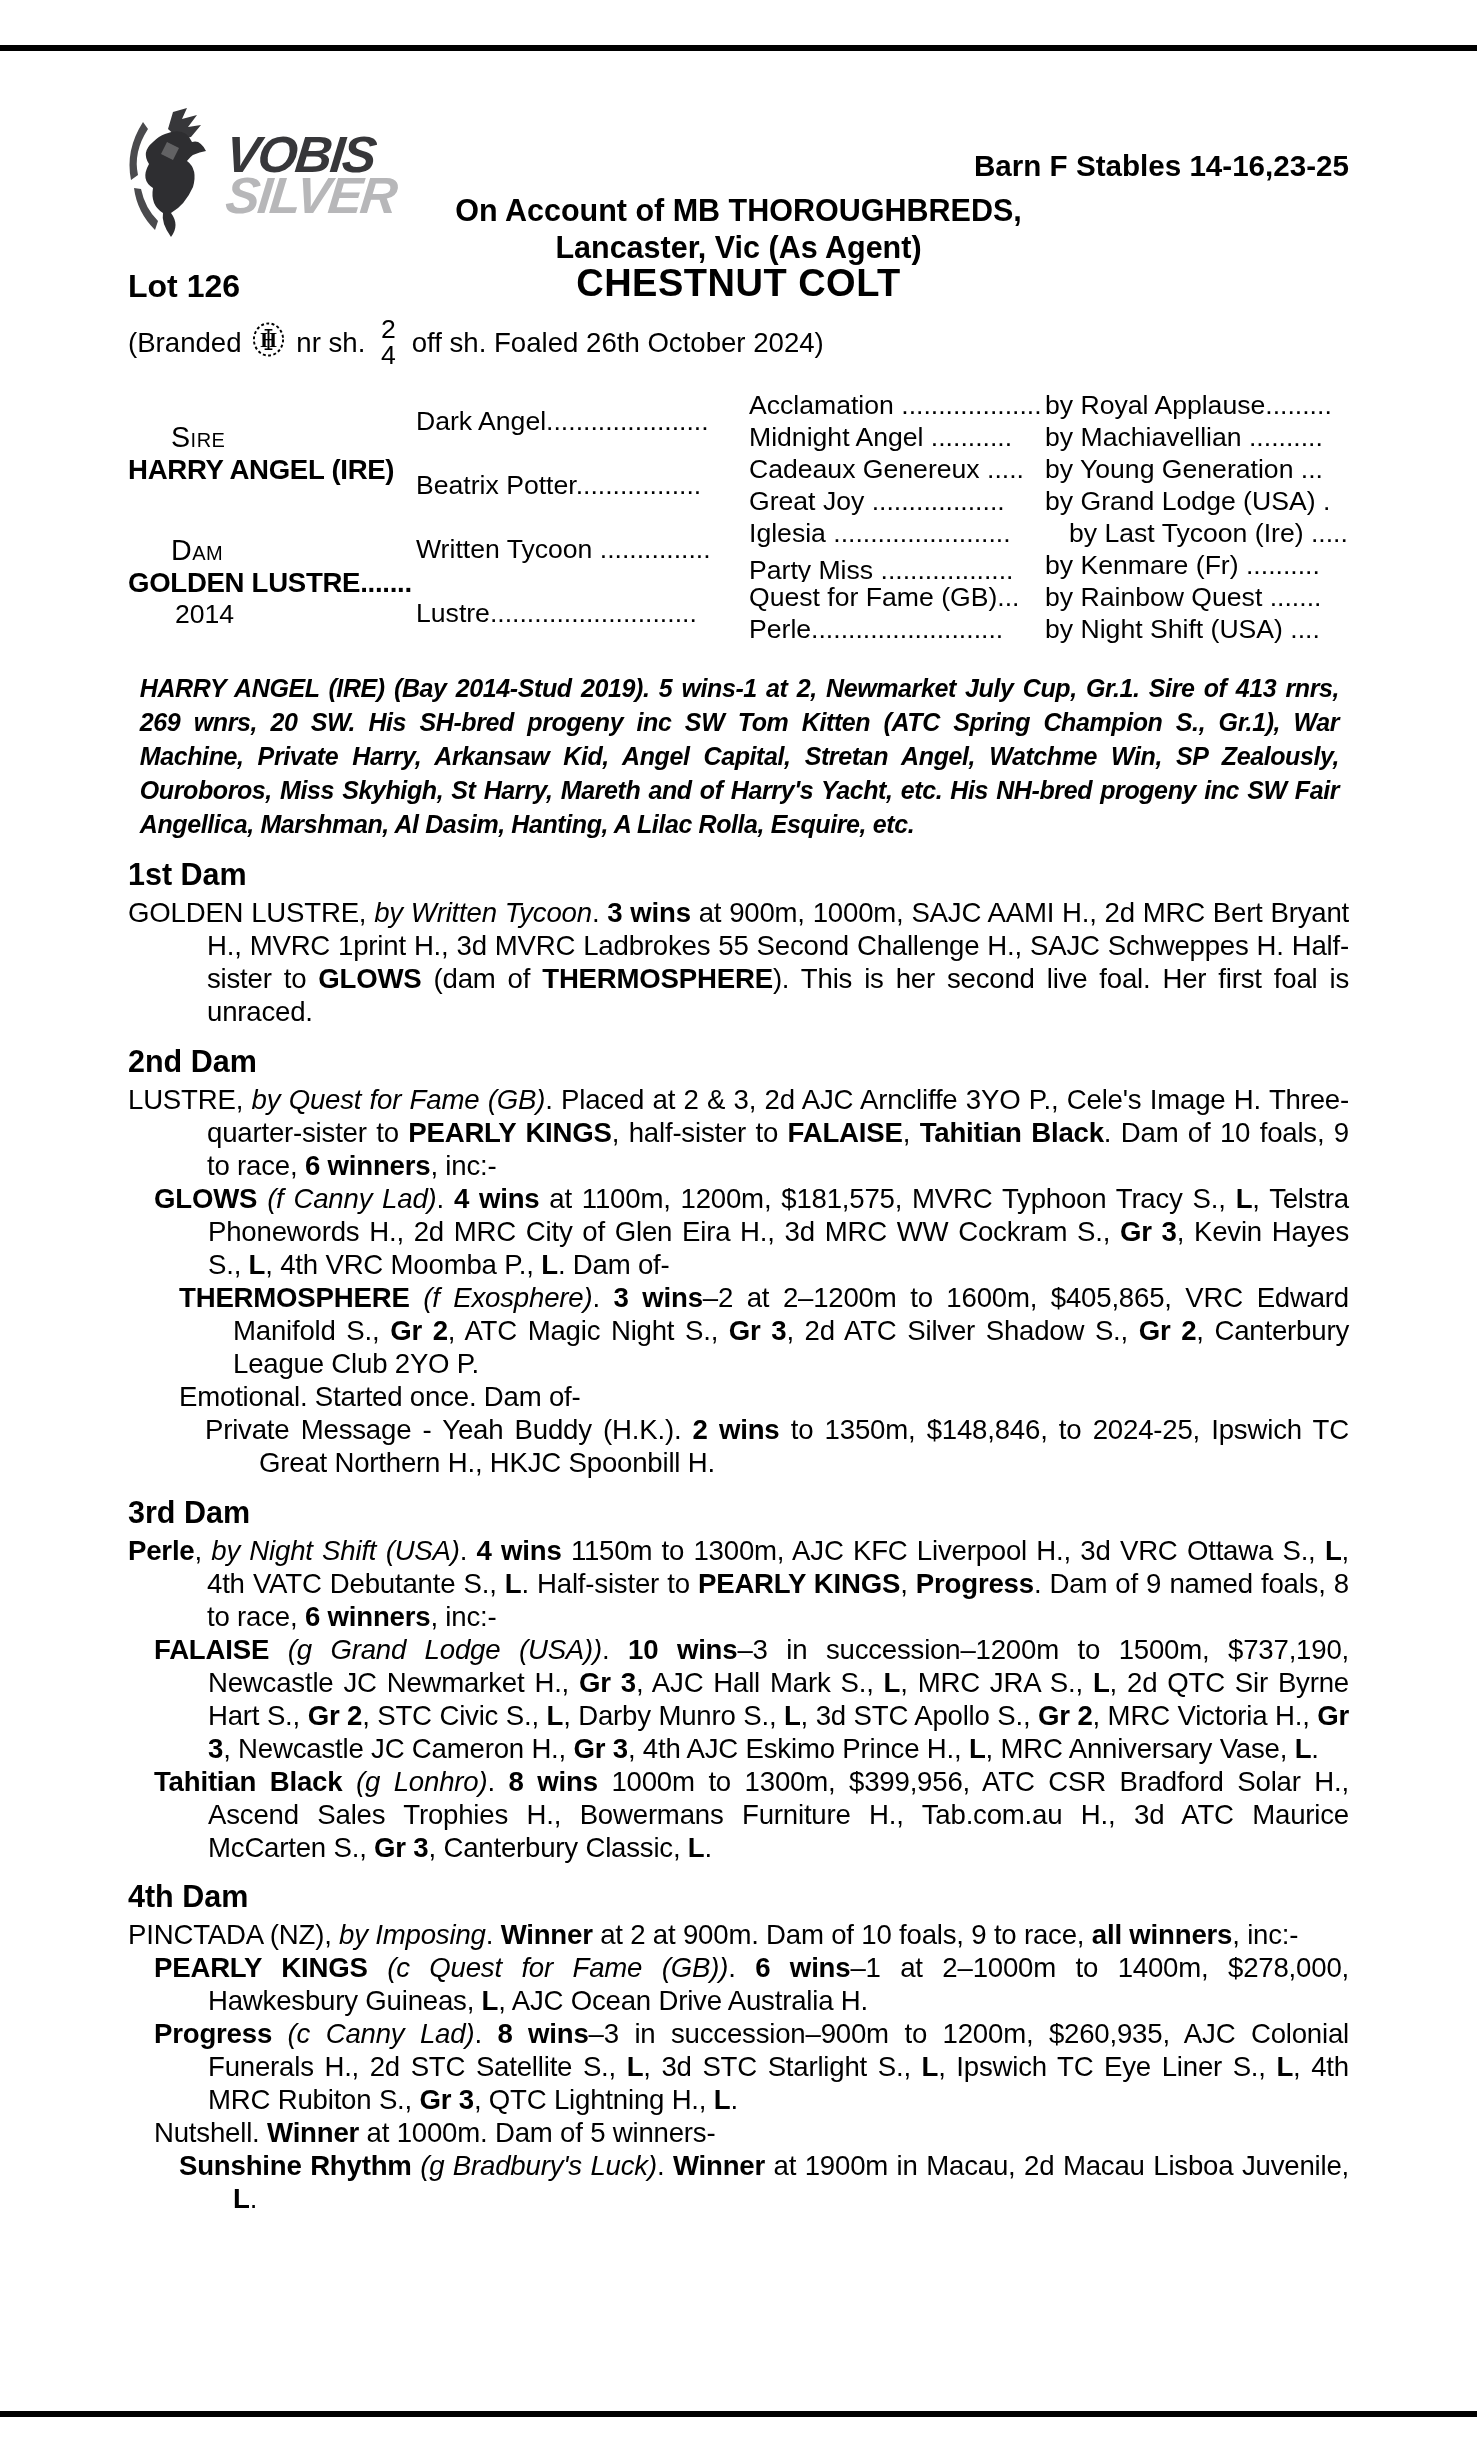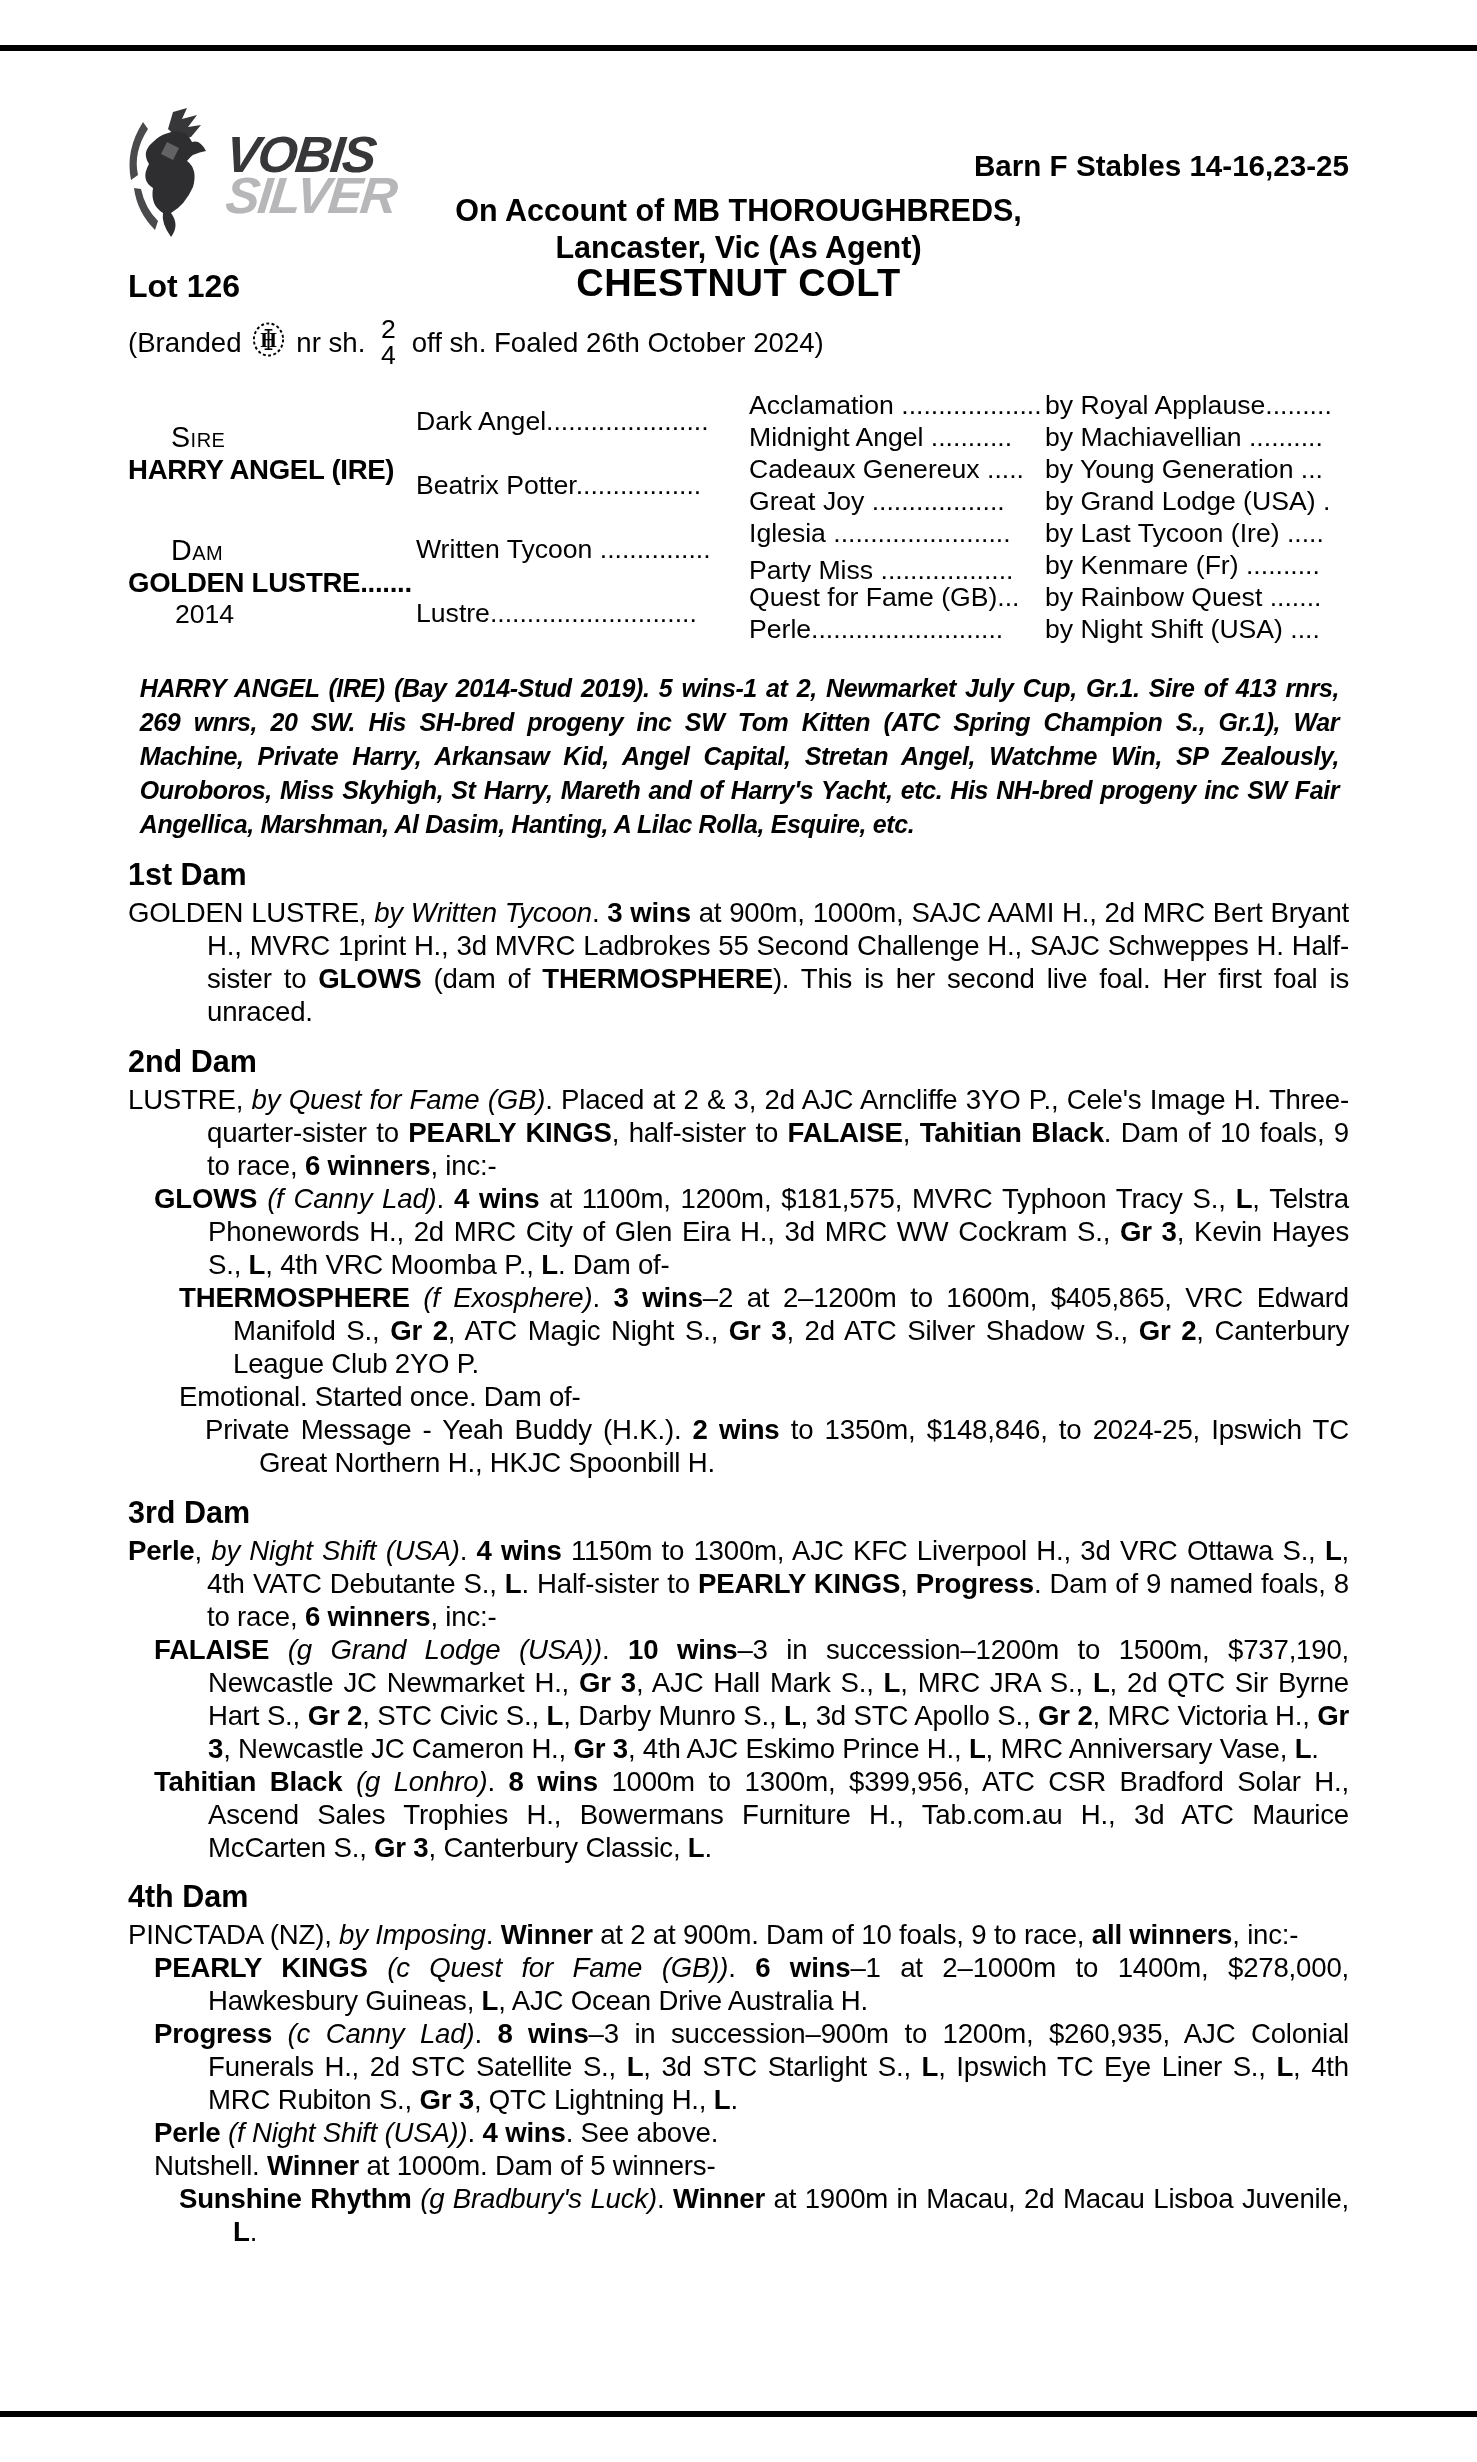--- a/index.html
+++ b/index.html
@@ -124,21 +124,21 @@
         <div class="cell" style="grid-area: 7 / 2 / span 2;">Lustre............................</div>
         <div class="cell" style="grid-area: 1 / 3;">Acclamation ...................</div>
         <div class="cell" style="grid-area: 1 / 4;">by Royal Applause.........</div>
         <div class="cell" style="grid-area: 2 / 3;">Midnight Angel ...........</div>
         <div class="cell" style="grid-area: 2 / 4;">by Machiavellian ..........</div>
         <div class="cell" style="grid-area: 3 / 3;">Cadeaux Genereux .....</div>
         <div class="cell" style="grid-area: 3 / 4;">by Young Generation ...</div>
         <div class="cell" style="grid-area: 4 / 3;">Great Joy ..................</div>
         <div class="cell" style="grid-area: 4 / 4;">by Grand Lodge (USA) .</div>
         <div class="cell" style="grid-area: 5 / 3;">Iglesia ........................</div>
-        <div class="cell" style="grid-area: 5 / 4;">by Last Tycoon (Ire) .....</div>
+        <div class="cell" style="grid-area: 5 / 4; margin-left: 24px;">by Last Tycoon (Ire) .....</div>
         <div class="cell" style="grid-area: 6 / 3; margin-top: 10px;">Party Miss ..................</div>
         <div class="cell" style="grid-area: 6 / 4;">by Kenmare (Fr) ..........</div>
         <div class="cell" style="grid-area: 7 / 3;">Quest for Fame (GB)...</div>
         <div class="cell" style="grid-area: 7 / 4;">by Rainbow Quest .......</div>
         <div class="cell" style="grid-area: 8 / 3;">Perle..........................</div>
         <div class="cell" style="grid-area: 8 / 4;">by Night Shift (USA) ....</div>
       </div>
 
     <div class="blurb">HARRY ANGEL (IRE) (Bay 2014-Stud 2019). 5 wins-1 at 2, Newmarket July Cup, Gr.1. Sire of 413 rnrs, 269 wnrs, 20 SW. His SH-bred progeny inc SW Tom Kitten (ATC Spring Champion S., Gr.1), War Machine, Private Harry, Arkansaw Kid, Angel Capital, Stretan Angel, Watchme Win, SP Zealously, Ouroboros, Miss Skyhigh, St Harry, Mareth and of Harry's Yacht, etc. His NH-bred progeny inc SW Fair Angellica, Marshman, Al Dasim, Hanting, A Lilac Rolla, Esquire, etc.</div>
 
@@ -152,20 +152,19 @@
         <div class="para l2"><span>Emotional. Started once. Dam of-</span></div>
         <div class="para l3"><span>Private Message - Yeah Buddy (H.K.). </span><span class="b">2 wins</span><span> to 1350m, $148,846, to 2024-25, Ipswich TC Great Northern H., HKJC Spoonbill H.</span></div>
         <div class="sec-h">3rd Dam</div>
         <div class="para l0"><span class="b">Perle</span><span>, </span><span class="i">by Night Shift (USA)</span><span>. </span><span class="b">4 wins</span><span> 1150m to 1300m, AJC KFC Liverpool H., 3d VRC Ottawa S., </span><span class="b">L</span><span>, 4th VATC Debutante S., </span><span class="b">L</span><span>. Half-sister to </span><span class="b">PEARLY KINGS</span><span>, </span><span class="b">Progress</span><span>. Dam of 9 named foals, 8 to race, </span><span class="b">6 winners</span><span>, inc:-</span></div>
         <div class="para l1"><span class="b">FALAISE</span><span> </span><span class="i">(g Grand Lodge (USA))</span><span>. </span><span class="b">10 wins</span><span>–3 in succession–1200m to 1500m, $737,190, Newcastle JC Newmarket H., </span><span class="b">Gr 3</span><span>, AJC Hall Mark S., </span><span class="b">L</span><span>, MRC JRA S., </span><span class="b">L</span><span>, 2d QTC Sir Byrne Hart S., </span><span class="b">Gr 2</span><span>, STC Civic S., </span><span class="b">L</span><span>, Darby Munro S., </span><span class="b">L</span><span>, 3d STC Apollo S., </span><span class="b">Gr 2</span><span>, MRC Victoria H., </span><span class="b">Gr 3</span><span>, Newcastle JC Cameron H., </span><span class="b">Gr 3</span><span>, 4th AJC Eskimo Prince H., </span><span class="b">L</span><span>, MRC Anniversary Vase, </span><span class="b">L</span><span>.</span></div>
         <div class="para l1"><span class="b">Tahitian Black</span><span> </span><span class="i">(g Lonhro)</span><span>. </span><span class="b">8 wins</span><span> 1000m to 1300m, $399,956, ATC CSR Bradford Solar H., Ascend Sales Trophies H., Bowermans Furniture H., Tab.com.au H., 3d ATC Maurice McCarten S., </span><span class="b">Gr 3</span><span>, Canterbury Classic, </span><span class="b">L</span><span>.</span></div>
         <div class="sec-h">4th Dam</div>
         <div class="para l0"><span>PINCTADA (NZ), </span><span class="i">by Imposing</span><span>. </span><span class="b">Winner</span><span> at 2 at 900m. Dam of 10 foals, 9 to race, </span><span class="b">all winners</span><span>, inc:-</span></div>
         <div class="para l1"><span class="b">PEARLY KINGS</span><span> </span><span class="i">(c Quest for Fame (GB))</span><span>. </span><span class="b">6 wins</span><span>–1 at 2–1000m to 1400m, $278,000, Hawkesbury Guineas, </span><span class="b">L</span><span>, AJC Ocean Drive Australia H.</span></div>
         <div class="para l1"><span class="b">Progress</span><span> </span><span class="i">(c Canny Lad)</span><span>. </span><span class="b">8 wins</span><span>–3 in succession–900m to 1200m, $260,935, AJC Colonial Funerals H., 2d STC Satellite S., </span><span class="b">L</span><span>, 3d STC Starlight S., </span><span class="b">L</span><span>, Ipswich TC Eye Liner S., </span><span class="b">L</span><span>, 4th MRC Rubiton S., </span><span class="b">Gr 3</span><span>, QTC Lightning H., </span><span class="b">L</span><span>.</span></div>
-        <div class="para l1"><span class="b">Perle</span><span> </span><span class="i">(f Night Shift (USA))</span><span>. </span><span class="b">4 wins</span><span>. See above.</span></div>
         <div class="para l1"><span>Nutshell. </span><span class="b">Winner</span><span> at 1000m. Dam of 5 winners-</span></div>
         <div class="para l2"><span class="b">Sunshine Rhythm</span><span> </span><span class="i">(g Bradbury's Luck)</span><span>. </span><span class="b">Winner</span><span> at 1900m in Macau, 2d Macau Lisboa Juvenile, </span><span class="b">L</span><span>.</span></div>
       </div>
 
   </div>
 </div>
 
 
 </body></html>

